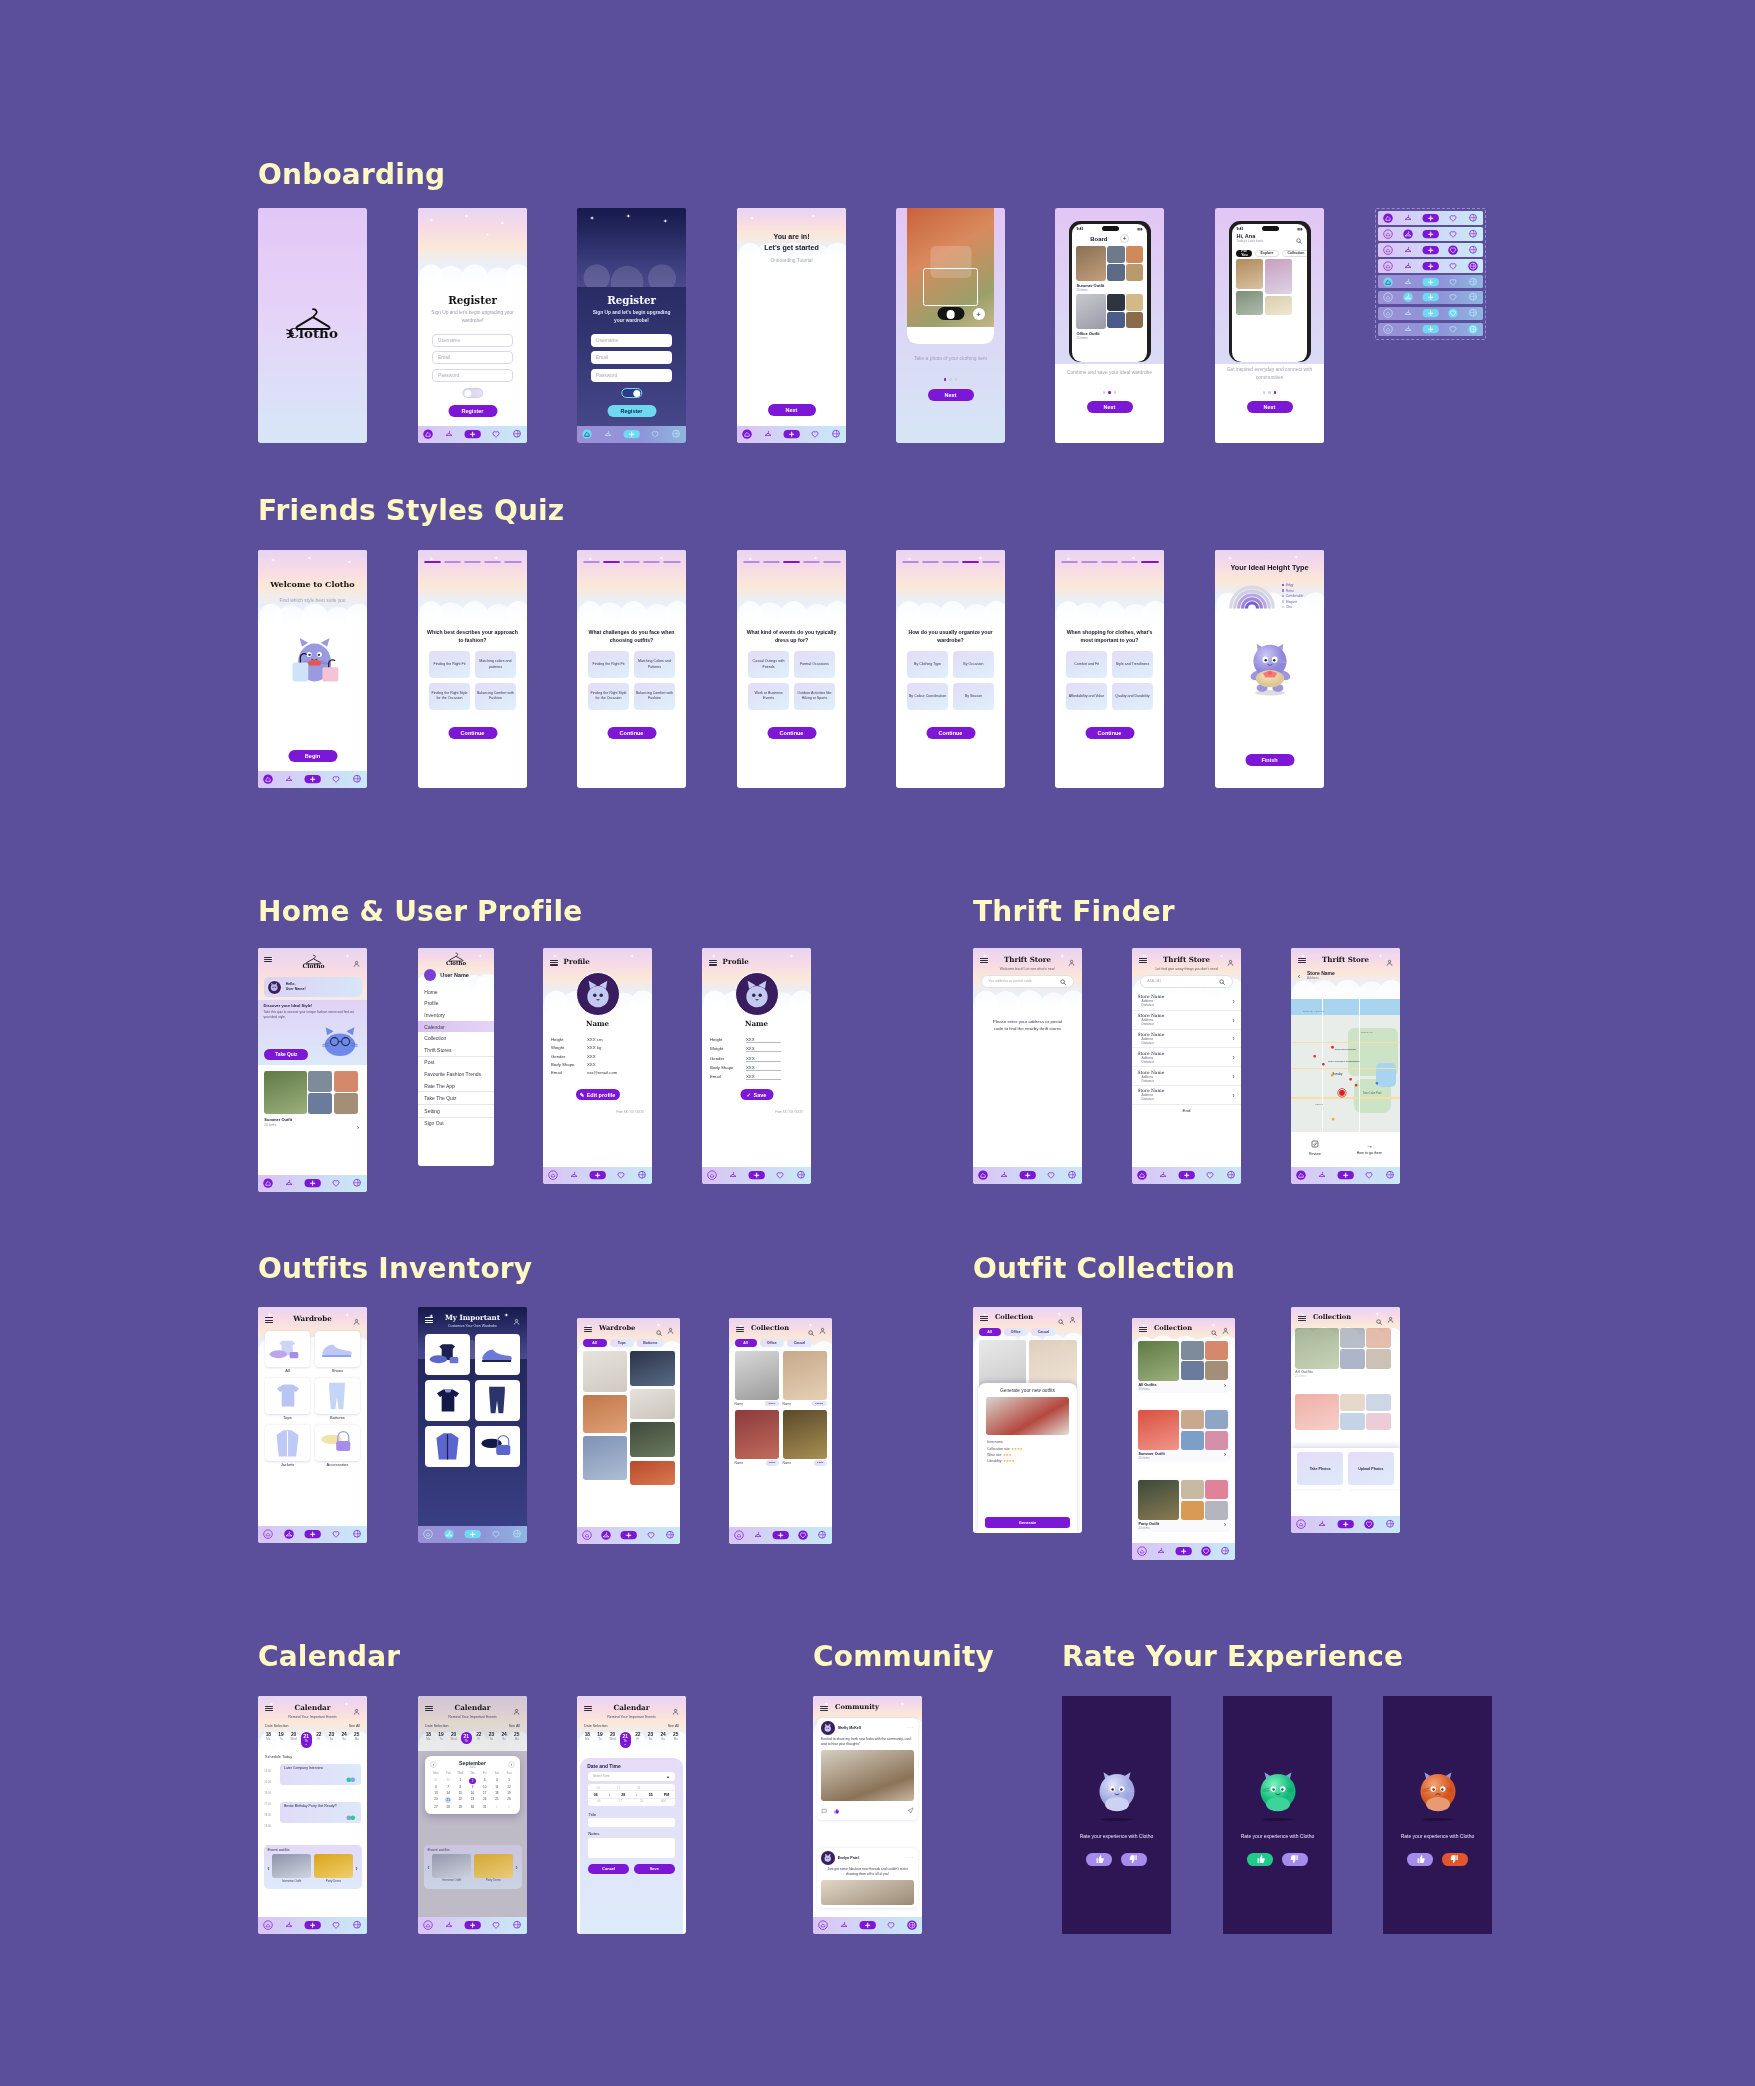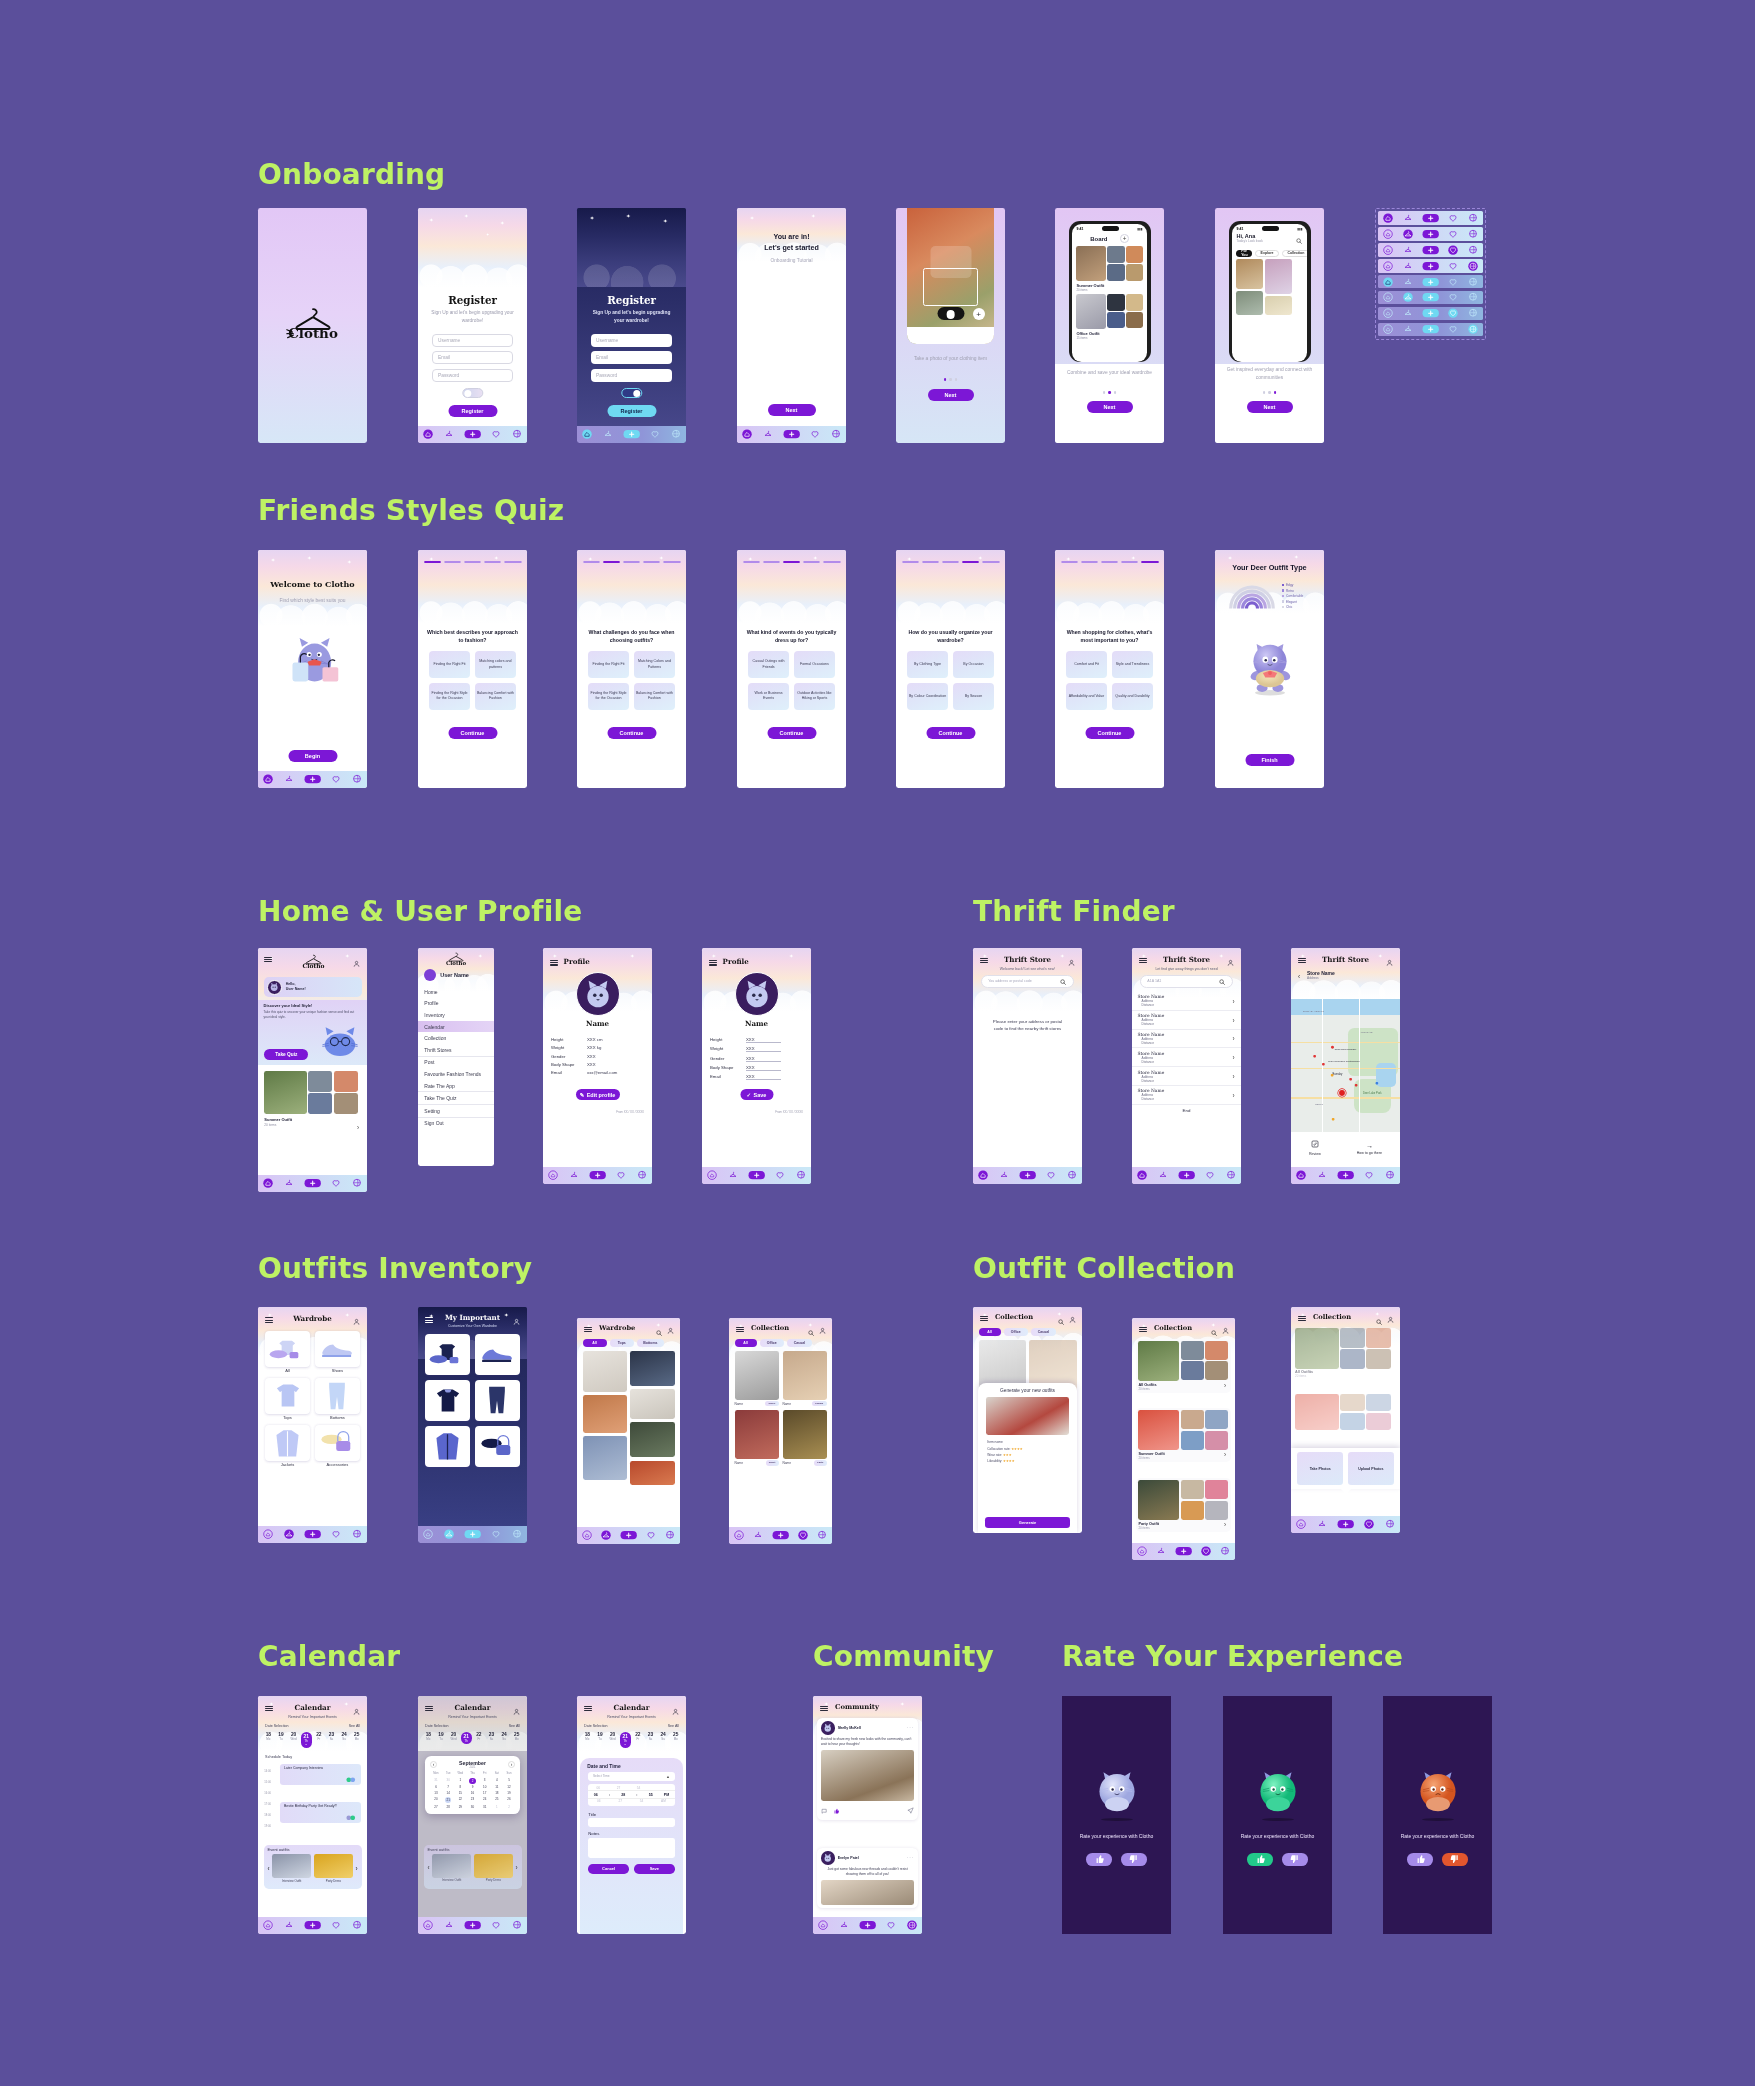--- a/index.html
+++ b/index.html
@@ -7,21 +7,21 @@
     width: 1756px; height: 2087px;
     background: #5b4f9b;
     font-family: "Liberation Sans", sans-serif;
     overflow: hidden;
   }
   .board { position: relative; width: 1756px; height: 2087px; }
 
   
   .sec-title {
     position: absolute;
-    color: #bef264;
+    color: #fef9c3;
     font-weight: 700;
     font-size: 28px;
     letter-spacing: 0.2px;
     font-family: "DejaVu Sans", sans-serif;
     white-space: nowrap;
   }
 
   
   .phone {
     position: absolute;
@@ -816,21 +816,21 @@
       <div class="quiz-opt" style="height:27px;">Quality and Durability</div>
     </div>
     <div class="btn-purple" style="position:absolute;left:50%;transform:translateX(-50%);top:177px;width:49px;height:12px;">Continue</div>
   </div>
 
   <div class="phone" style="left:1215px; top:550px; width:109px; height:238px;">
     <div class="sky" style="height:63px;">
         <span class="star" style="left:12.7px;top:6.3px;">✦</span>
         <span class="star" style="left:79px;top:4.8px;">✦</span>
       </div>
-    <div style="position:absolute;left:0;right:0;top:12.7px;text-align:center;font-size:7.3px;font-weight:700;color:#16162a;">Your Deer Outfit Type</div>
+    <div style="position:absolute;left:0;right:0;top:12.7px;text-align:center;font-size:7.3px;font-weight:700;color:#16162a;">Your Ideal Height Type</div>
     <div style="position:absolute;left:11px;top:30px;">
       <svg width="52" height="30" viewBox="0 0 66 38">
         <path d="M6 36a27 27 0 0 1 54 0" fill="none" stroke="#d9d9e6" stroke-width="4"></path>
         <path d="M11 36a22 22 0 0 1 44 0" fill="none" stroke="#cfcfe4" stroke-width="4"></path>
         <path d="M16 36a17 17 0 0 1 34 0" fill="none" stroke="#b9a5e2" stroke-width="4"></path>
         <path d="M21 36a12 12 0 0 1 24 0" fill="none" stroke="#9b86dc" stroke-width="4"></path>
         <path d="M26 36a7 7 0 0 1 14 0" fill="none" stroke="#7c5fd0" stroke-width="4"></path>
       </svg>
     </div>
     <div style="position:absolute;left:67px;top:33px;font-size:3.2px;line-height:1.75;color:#6a5fa8;">

